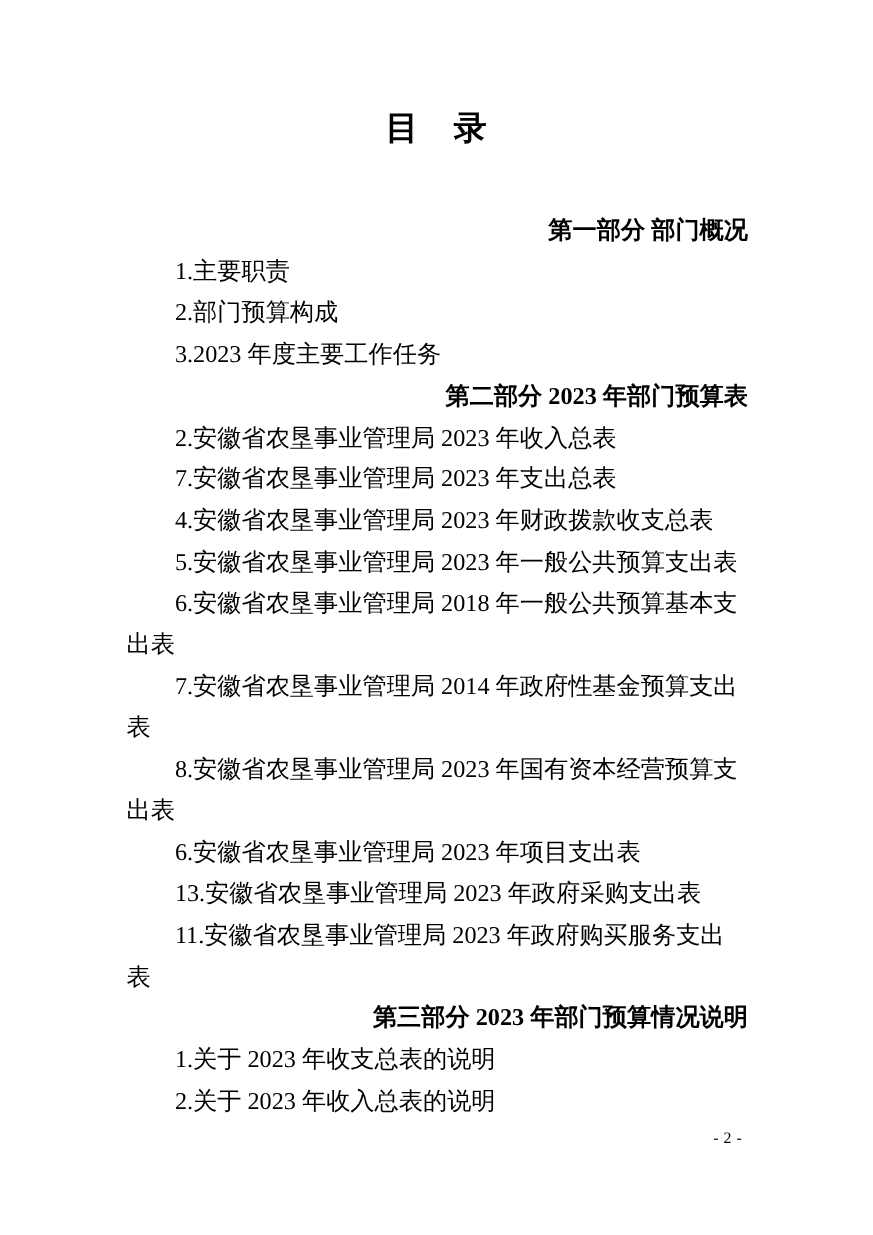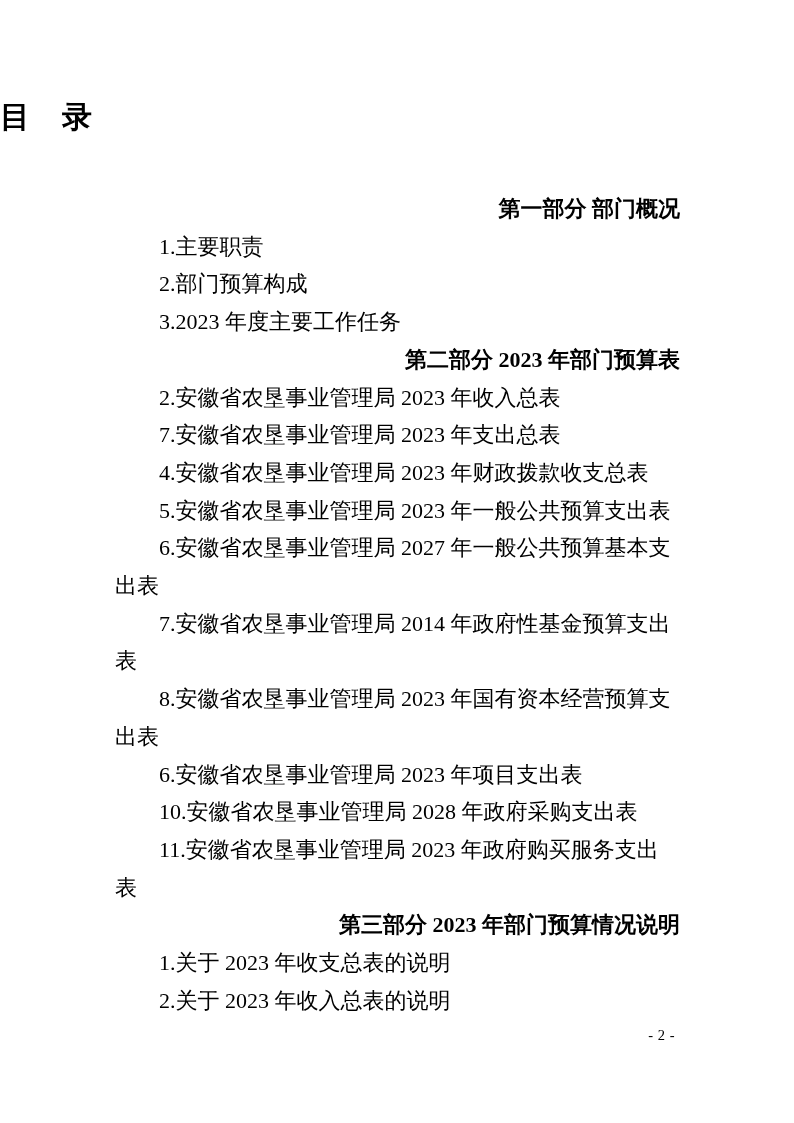--- a/index.html
+++ b/index.html
@@ -14,21 +14,21 @@
     background: #ffffff;
     overflow: hidden;
     font-family: "Liberation Serif", "DejaVu Serif", serif;
     color: #000000;
   }
   .doc-title {
     position: absolute;
     top: 97px;
     left: 0;
     right: 0;
-    text-align: left;
+    text-align: center;
     font-size: 30px;
     font-weight: bold;
     line-height: 40px;
     letter-spacing: 1px;
     white-space: pre;
   }
   .toc-list {
     position: absolute;
     top: 190px;
     left: 115px;
@@ -64,25 +64,25 @@
   <div class="toc-list">
       <div class="toc-entry section">第一部分 部门概况</div>
       <div class="toc-entry">1.主要职责</div>
       <div class="toc-entry">2.部门预算构成</div>
       <div class="toc-entry">3.2023 年度主要工作任务</div>
       <div class="toc-entry section">第二部分 2023 年部门预算表</div>
       <div class="toc-entry">2.安徽省农垦事业管理局 2023 年收入总表</div>
       <div class="toc-entry">7.安徽省农垦事业管理局 2023 年支出总表</div>
       <div class="toc-entry">4.安徽省农垦事业管理局 2023 年财政拨款收支总表</div>
       <div class="toc-entry">5.安徽省农垦事业管理局 2023 年一般公共预算支出表</div>
-      <div class="toc-entry">6.安徽省农垦事业管理局 2027 年一般公共预算基本支出表</div>
+      <div class="toc-entry">6.安徽省农垦事业管理局 2018 年一般公共预算基本支出表</div>
       <div class="toc-entry">7.安徽省农垦事业管理局 2014 年政府性基金预算支出表</div>
       <div class="toc-entry">8.安徽省农垦事业管理局 2023 年国有资本经营预算支出表</div>
       <div class="toc-entry">6.安徽省农垦事业管理局 2023 年项目支出表</div>
-      <div class="toc-entry">10.安徽省农垦事业管理局 2028 年政府采购支出表</div>
+      <div class="toc-entry">13.安徽省农垦事业管理局 2023 年政府采购支出表</div>
       <div class="toc-entry">11.安徽省农垦事业管理局 2023 年政府购买服务支出表</div>
       <div class="toc-entry section">第三部分 2023 年部门预算情况说明</div>
       <div class="toc-entry">1.关于 2023 年收支总表的说明</div>
       <div class="toc-entry">2.关于 2023 年收入总表的说明</div>
     </div>
 
   <div class="page-number">- 2 -</div>
 
 </div>
 

